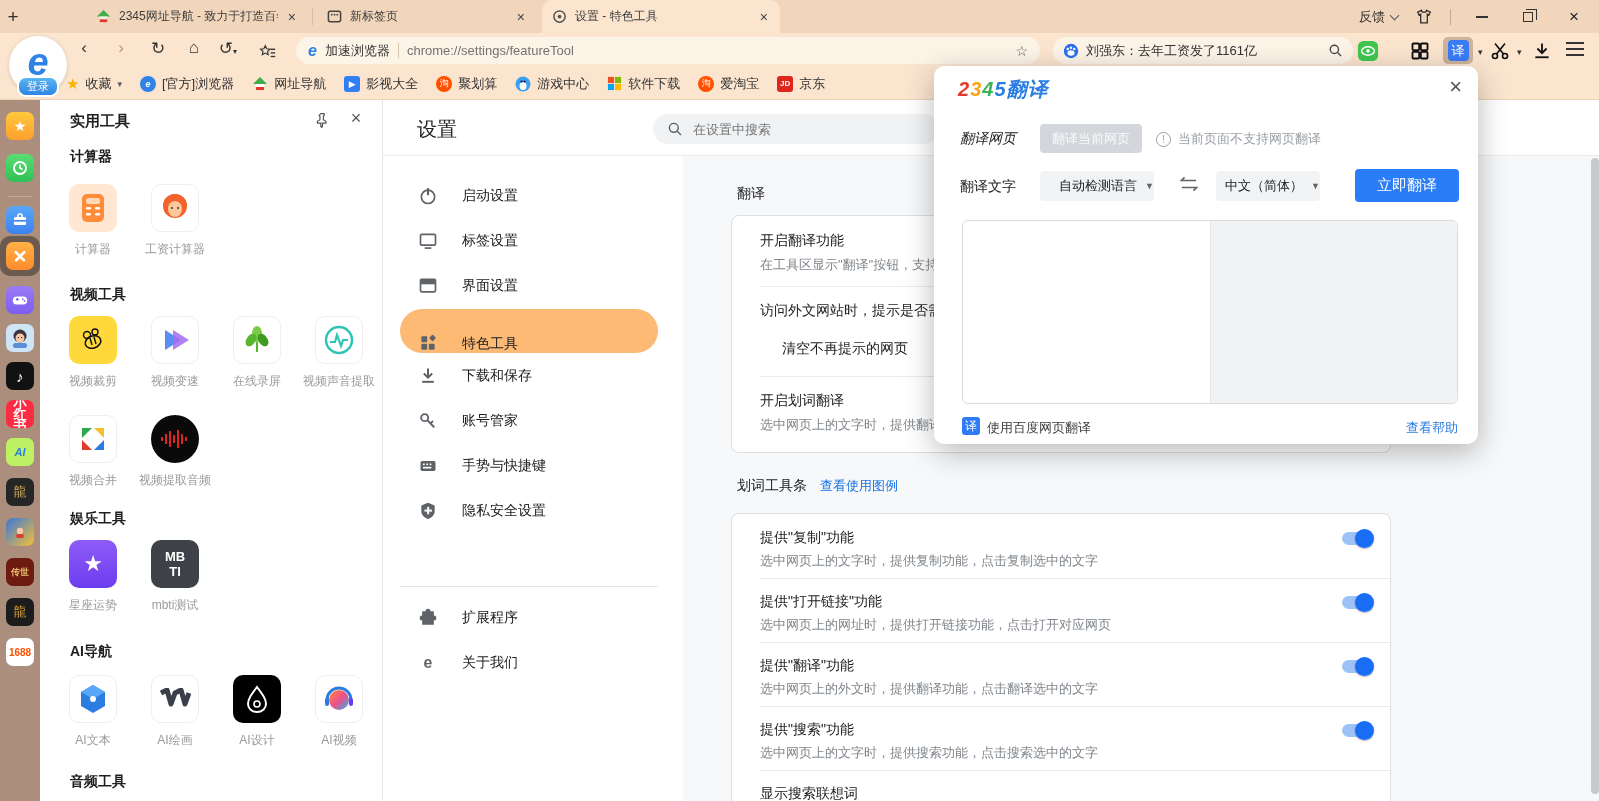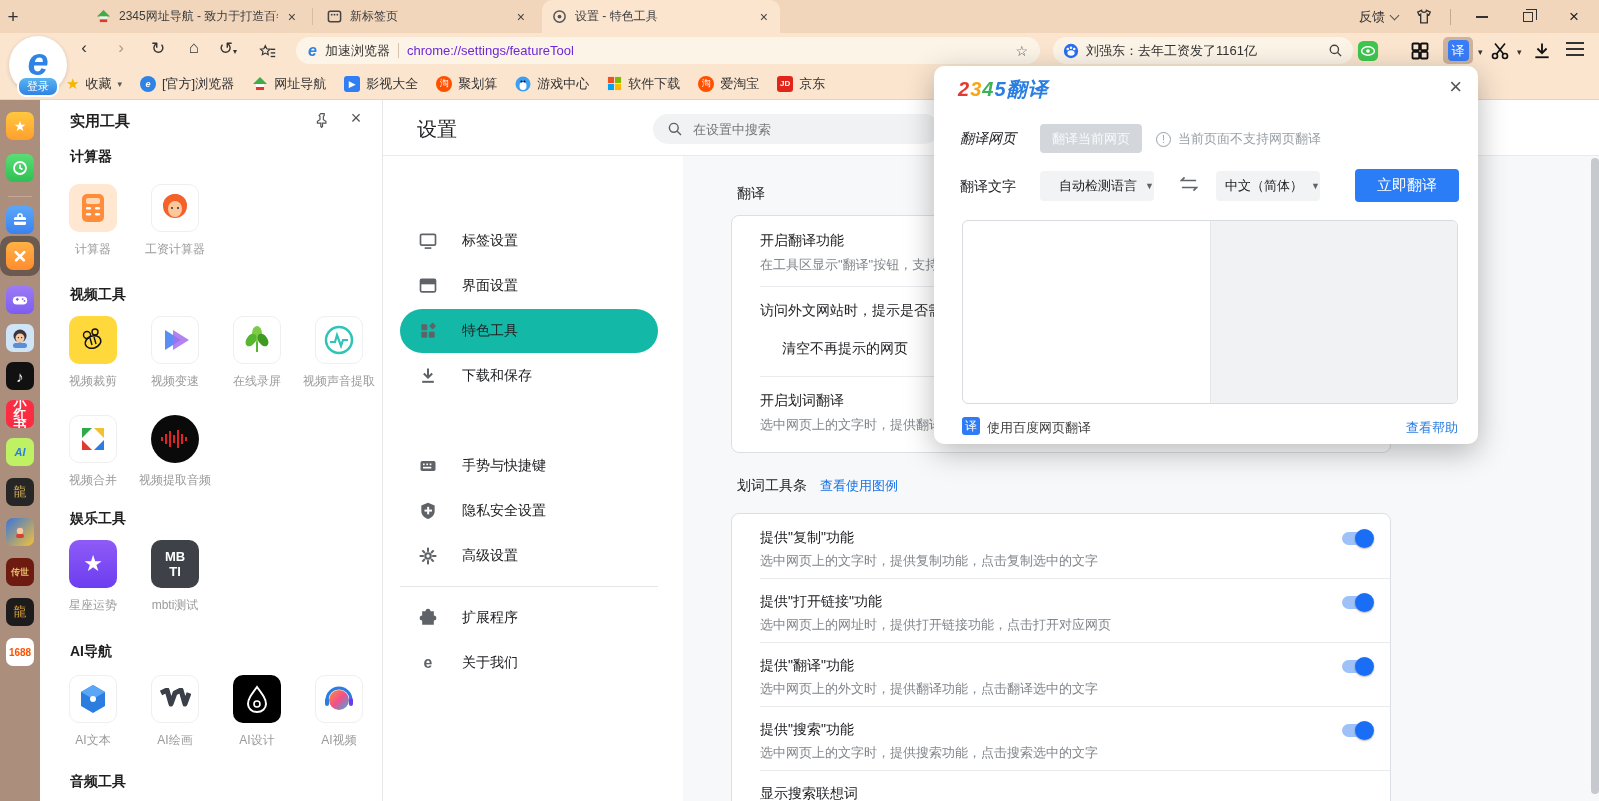--- a/index.html
+++ b/index.html
@@ -29,21 +29,21 @@
   #app-logo { position:absolute; left:9px; top:3px; width:58px; height:58px; background:#fff; border-radius:50%; z-index:30; box-shadow:0 1px 4px rgba(0,0,0,.15); display:flex; align-items:center; justify-content:center; }
   #app-logo .e { font-size:38px; font-weight:bold; font-style:italic; color:#2f83e4; margin-top:-6px; }
   #login-badge { position:absolute; left:50%; transform:translateX(-50%); bottom:-3px; background:linear-gradient(#5ab5f0,#2f83e4); color:#fff; font-size:11px; padding:1px 8px; border-radius:9px; border:2px solid #fff; white-space:nowrap; }
   .nav-ico { position:absolute; top:5px; font-size:17px; color:#333; width:24px; text-align:center; }
   .nav-ico.dim { color:#b6977d; }
   .box { position:absolute; top:4px; height:27px; background:#fdf4e8; border-radius:14px; display:flex; align-items:center; }
   #url-box { left:296px; width:744px; padding:0 12px; gap:8px; }
   #url-box .e-sm { font-size:16px; font-weight:bold; font-style:italic; color:#2f83e4; }
   #url-box .bname { font-size:13px; color:#333; }
   #url-box .sep { width:1px; height:15px; background:#d9c4ab; }
-  #url-box .url { font-size:13px; color:#6d28d9; flex:1; }
+  #url-box .url { font-size:13px; color:#737373; flex:1; }
   #url-box .star { font-size:14px; color:#555; }
   #search-box { left:1053px; width:300px; padding:0 10px; gap:7px; }
   #search-box .stext { font-size:13px; color:#333; flex:1; }
   .tool-ico { position:absolute; top:6px; width:24px; height:24px; display:flex; align-items:center; justify-content:center; }
   #translate-btn { position:absolute; left:1443px; top:4px; width:30px; height:27px; background:#cdb39b; border-radius:5px; display:flex; align-items:center; justify-content:center; }
   .yi-sq { width:21px; height:21px; background:#3a7cf7; border-radius:4px; color:#fff; font-size:13px; display:flex; align-items:center; justify-content:center; }
   .mini-caret { position:absolute; top:14px; font-size:9px; color:#333; }
   #menu-bars { position:absolute; left:1566px; top:9px; width:18px; }
   #menu-bars div { height:2px; background:#333; margin-bottom:4px; }
 
@@ -71,21 +71,21 @@
   .wico { background:#fff; border:1px solid #efefef; }
 
   
   #settings { position:absolute; left:383px; top:100px; width:1216px; height:701px; background:#fff; overflow:hidden; }
   #settings-header { position:absolute; left:0; top:0; right:0; height:56px; background:#fff; border-bottom:1px solid #e9eaec; z-index:2; }
   #settings-title { position:absolute; left:34px; top:16px; font-size:20px; font-weight:500; color:#202124; }
   #settings-search { position:absolute; left:270px; top:14px; width:286px; height:30px; background:#f0f2f4; border-radius:16px; display:flex; align-items:center; gap:10px; padding:0 14px; }
   #settings-search input { border:none; outline:none; background:transparent; font-size:13px; color:#5f6368; width:200px; font-family:inherit; }
   #content-pane { position:absolute; left:300px; top:56px; right:0; bottom:0; background:#f7f8f9; }
   .menu-item { position:absolute; left:17px; width:258px; height:44px; display:flex; align-items:center; gap:24px; padding-left:18px; border-radius:22px; }
-  .menu-item.sel { background:#14b8a6; }
+  .menu-item.sel { background:#fdba74;align-items:flex-end; }
   .ml { font-size:14px; color:#202124; }
   .mi { width:20px; height:20px; display:flex; align-items:center; justify-content:center; }
   #menu-div { position:absolute; left:17px; width:258px; height:1px; background:#e3e5e8; }
   .sec-head { position:absolute; font-size:14px; color:#202124; }
   .card { position:absolute; background:#fff; border:1px solid #dcdfe3; border-radius:8px; }
   .crow-title { position:absolute; left:28px; font-size:14px; color:#202124; white-space:nowrap; }
   .crow-desc { position:absolute; left:28px; font-size:13px; color:#80868b; white-space:nowrap; }
   .cdiv { position:absolute; left:28px; right:0; height:1px; background:#e8eaed; }
   .link { color:#1a73e8; font-size:13px; }
   .toggle { position:absolute; right:18px; width:30px; height:13px; border-radius:7px; background:#9ec2f8; }
@@ -565,20 +565,29 @@
     <div id="settings-title">设置</div>
     <div id="settings-search">
       <svg width="16" height="16" viewBox="0 0 20 20">
           <circle cx="8.5" cy="8.5" r="5.5" fill="none" stroke="#5f6368" stroke-width="1.8"></circle>
           <line x1="12.8" y1="12.8" x2="17.5" y2="17.5" stroke="#5f6368" stroke-width="1.8"></line>
         </svg>
       <input type="text" placeholder="在设置中搜索" style="">
     </div>
   </div>
 
+  <div class="menu-item" style="top:74px;">
+    <span class="mi">
+        <svg width="20" height="20" viewBox="0 0 24 24">
+          <circle cx="12" cy="13" r="8" fill="none" stroke="#5f6368" stroke-width="2"></circle>
+          <line x1="12" y1="2.5" x2="12" y2="11" stroke="#5f6368" stroke-width="2.5"></line>
+        </svg>
+      </span>
+    <span class="ml">启动设置</span>
+  </div>
   <div class="menu-item" style="top:119px;">
     <span class="mi">
         <svg width="20" height="20" viewBox="0 0 24 24">
           <rect x="3" y="4" width="18" height="13" rx="1.5" fill="none" stroke="#5f6368" stroke-width="2"></rect>
           <line x1="8" y1="20.5" x2="16" y2="20.5" stroke="#5f6368" stroke-width="2"></line>
         </svg>
       </span>
     <span class="ml">标签设置</span>
   </div>
   <div class="menu-item" style="top:164px;">
@@ -603,20 +612,30 @@
   </div>
   <div class="menu-item" style="top:254px;">
     <span class="mi">
         <svg width="20" height="20" viewBox="0 0 24 24">
           <line x1="12" y1="3" x2="12" y2="13" stroke="#5f6368" stroke-width="2.4"></line>
           <polyline points="7,9 12,14 17,9" fill="none" stroke="#5f6368" stroke-width="2.4"></polyline>
           <line x1="5" y1="19" x2="19" y2="19" stroke="#5f6368" stroke-width="2.4"></line>
         </svg>
       </span>
     <span class="ml">下载和保存</span>
+  </div>
+  <div class="menu-item" style="top:299px;">
+    <span class="mi">
+        <svg width="20" height="20" viewBox="0 0 24 24">
+          <circle cx="8" cy="8" r="4.2" fill="none" stroke="#5f6368" stroke-width="2.2"></circle>
+          <line x1="11" y1="11" x2="19.5" y2="19.5" stroke="#5f6368" stroke-width="2.4"></line>
+          <line x1="15" y1="15" x2="18" y2="12" stroke="#5f6368" stroke-width="2.2"></line>
+        </svg>
+      </span>
+    <span class="ml">账号管家</span>
   </div>
   <div class="menu-item" style="top:344px;">
     <span class="mi">
         <svg width="20" height="20" viewBox="0 0 24 24">
           <rect x="3" y="6" width="18" height="12" rx="2" fill="#5f6368"></rect>
           <g fill="#fff">
             <rect x="6" y="9" width="2" height="2"></rect>
             <rect x="10" y="9" width="2" height="2"></rect>
             <rect x="14" y="9" width="2" height="2"></rect>
             <rect x="6" y="13" width="10" height="2"></rect>
@@ -627,41 +646,20 @@
   </div>
   <div class="menu-item" style="top:389px;">
     <span class="mi">
         <svg width="20" height="20" viewBox="0 0 24 24">
           <path d="M12 2 L20 5.5 V12 c0 5-3.5 8-8 9.5 C7.5 20 4 17 4 12 V5.5 Z" fill="#5f6368"></path>
           <rect x="11" y="7" width="2.4" height="9" fill="#fff"></rect>
           <rect x="7.8" y="10.3" width="9" height="2.4" fill="#fff"></rect>
         </svg>
       </span>
     <span class="ml">隐私安全设置</span>
-  </div>
-  <div class="menu-item" style="top:434px;">
-    <span class="mi">
-        <svg width="20" height="20" viewBox="0 0 24 24" fill="#5f6368">
-          <circle cx="12" cy="12" r="4.5"></circle>
-          <g>
-            <rect x="10.8" y="2" width="2.4" height="5"></rect>
-            <rect x="10.8" y="17" width="2.4" height="5"></rect>
-            <rect x="2" y="10.8" width="5" height="2.4"></rect>
-            <rect x="17" y="10.8" width="5" height="2.4"></rect>
-          </g>
-          <g transform="rotate(45 12 12)">
-            <rect x="10.8" y="2.4" width="2.4" height="4.4"></rect>
-            <rect x="10.8" y="17.2" width="2.4" height="4.4"></rect>
-            <rect x="2.4" y="10.8" width="4.4" height="2.4"></rect>
-            <rect x="17.2" y="10.8" width="4.4" height="2.4"></rect>
-          </g>
-          <circle cx="12" cy="12" r="2" fill="#fff"></circle>
-        </svg>
-      </span>
-    <span class="ml">高级设置</span>
   </div>
   <div id="menu-div" style="top:486px;"></div>
   <div class="menu-item" style="top:496px;">
     <span class="mi">
         <svg width="20" height="20" viewBox="0 0 24 24" fill="#5f6368">
           <path d="M9 4a3 3 0 0 1 6 0h4v5a3 3 0 0 1 0 6v5H5v-5a3 3 0 0 1 0-6V4z"></path>
         </svg>
       </span>
     <span class="ml">扩展程序</span>
   </div>

